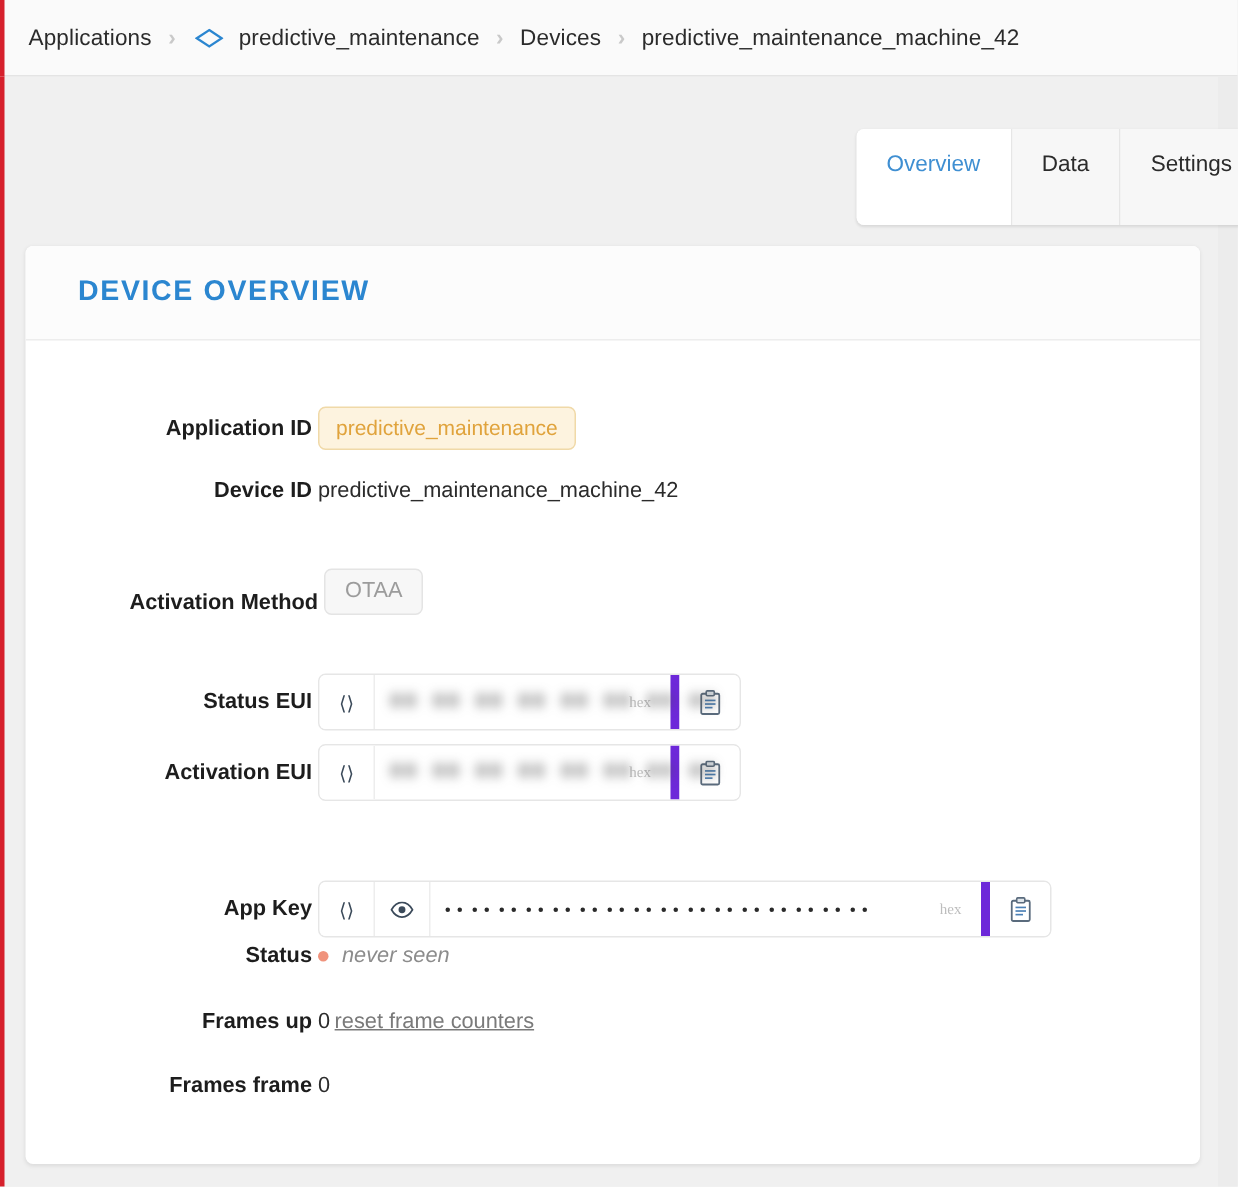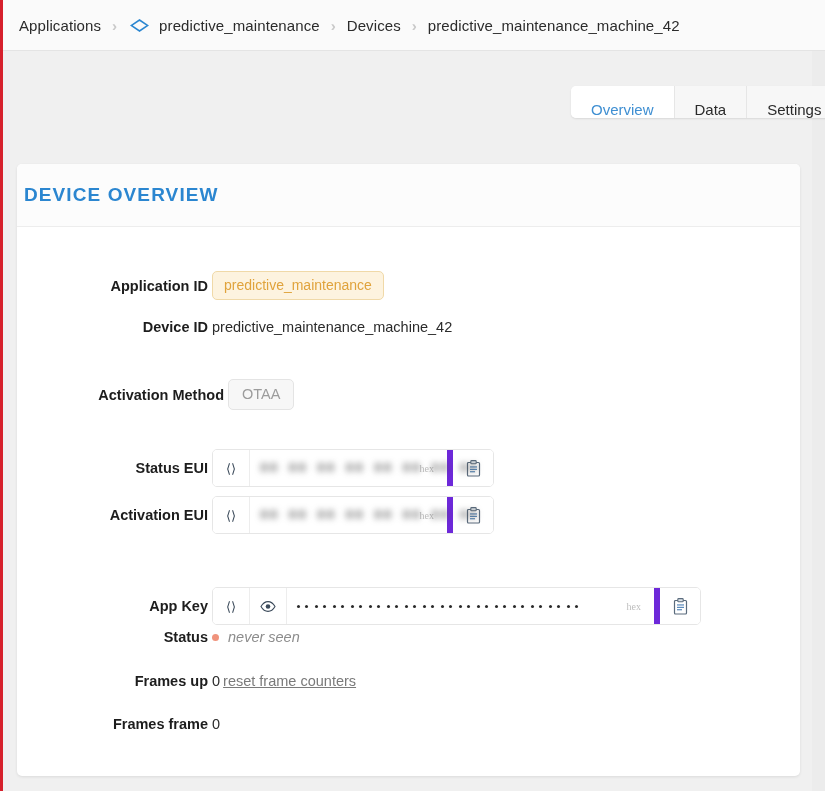--- a/index.html
+++ b/index.html
@@ -83,21 +83,21 @@
     position: absolute;
     left: 568px; top: 35px;
     display: flex;
     border-radius: 5px;
     overflow: hidden;
     box-shadow: 0 1px 2px rgba(0,0,0,0.10);
     background: #f7f7f7;
   }
   .tab {
     padding: 0 20px;
-    height: 32px;
+    height: 64px;
     line-height: 48px;
     font-size: 15px;
     color: #2b2b2b;
     background: #f7f7f7;
     border-right: 1px solid #e6e6e6;
     cursor: pointer;
     white-space: nowrap;
   }
   .tab:last-child { border-right: none; }
   .tab.active {
@@ -115,21 +115,21 @@
     border-radius: 5px;
     box-shadow: 0 1px 3px rgba(0,0,0,0.09);
     overflow: hidden;
   }
   #card-header {
     height: 63px;
     background: #fcfcfc;
     border-bottom: 1px solid #ededed;
     display: flex;
     align-items: center;
-    padding-left: 7px;
+    padding-left: 35px;
   }
   #card-title {
     color: #2b86d0;
     font-size: 19px;
     font-weight: bold;
     letter-spacing: 1.1px;
   }
   #card-body {
     padding: 0;
     position: relative;
@@ -307,21 +307,21 @@
       <div class="row" style="top:44px; left:0;">
         <div class="lbl">Application ID</div>
         <span class="badge-app">predictive_maintenance</span>
       </div>
 
       <div class="row" style="top:92px; left:0;justify-content:space-between;">
         <div class="lbl">Device ID</div>
         <span class="val">predictive_maintenance_machine_42</span>
       </div>
 
-      <div class="row" style="top:152px; left:16px;">
+      <div class="row" style="top:152px; left:4px;align-items:flex-end;">
         <div class="lbl">Activation Method</div>
         <span class="badge-gray">OTAA</span>
       </div>
 
       <div class="row" style="top:222px; left:0;">
         <div class="lbl">Status EUI</div>
         <div class="keyfield" style="width:282px;">
           <div class="kf-btn">⟨⟩</div>
           <div class="kf-value">
             <span class="kf-blur">00 00 00 00 00 00 00 00</span>

